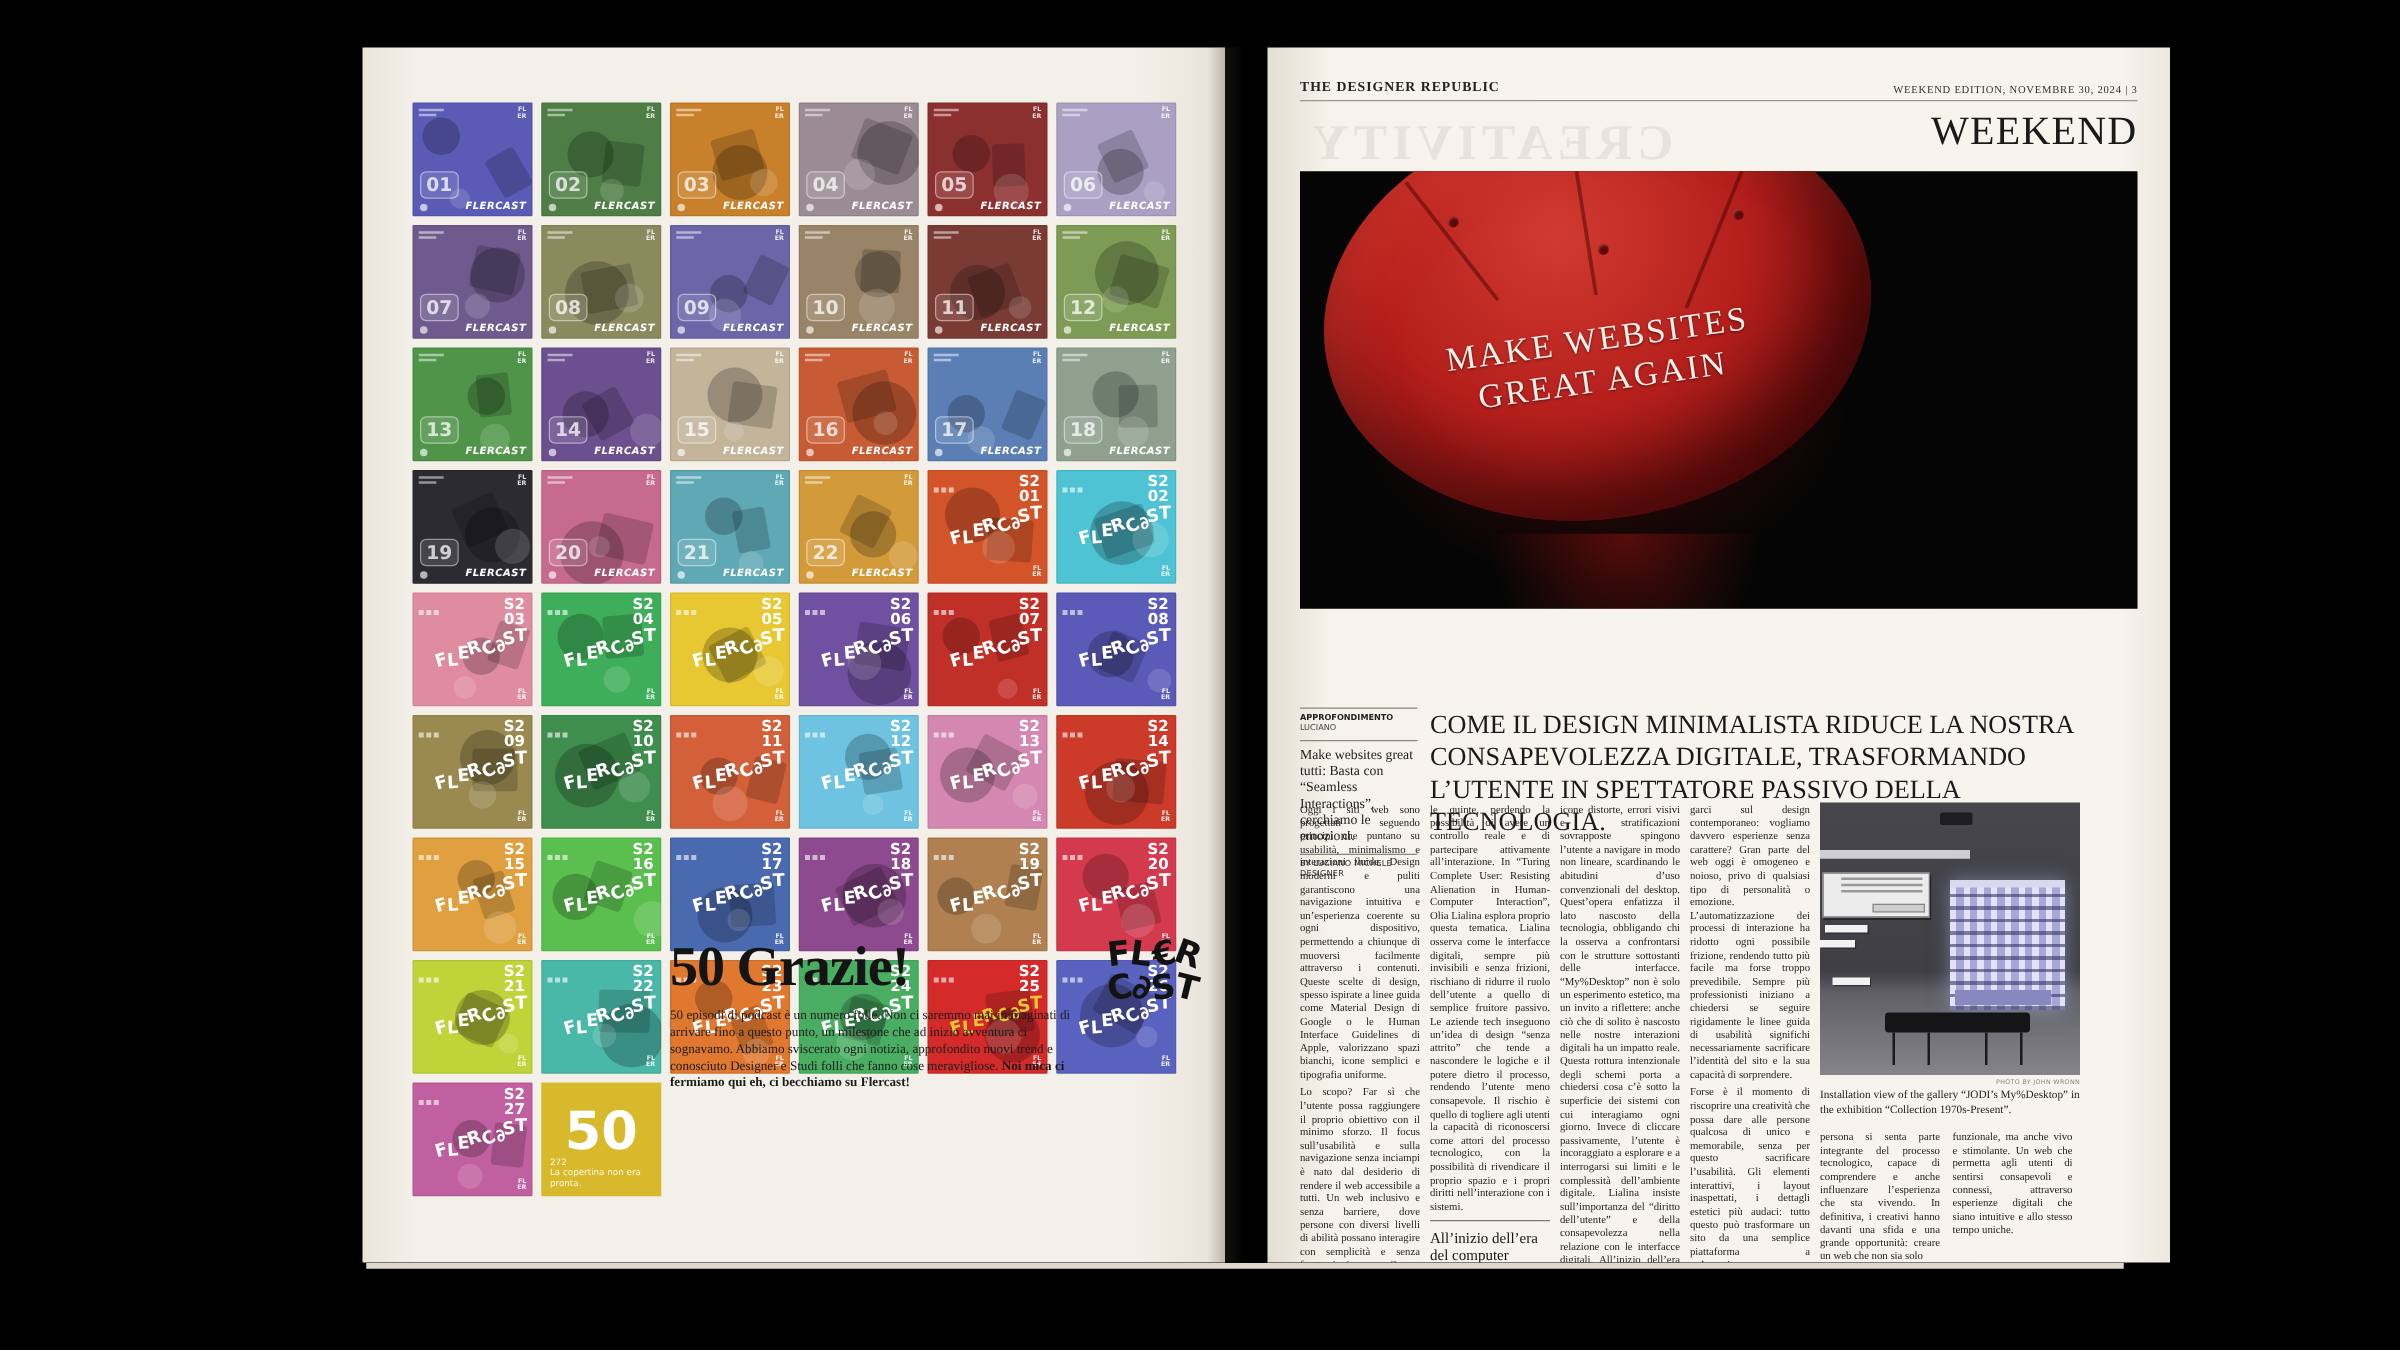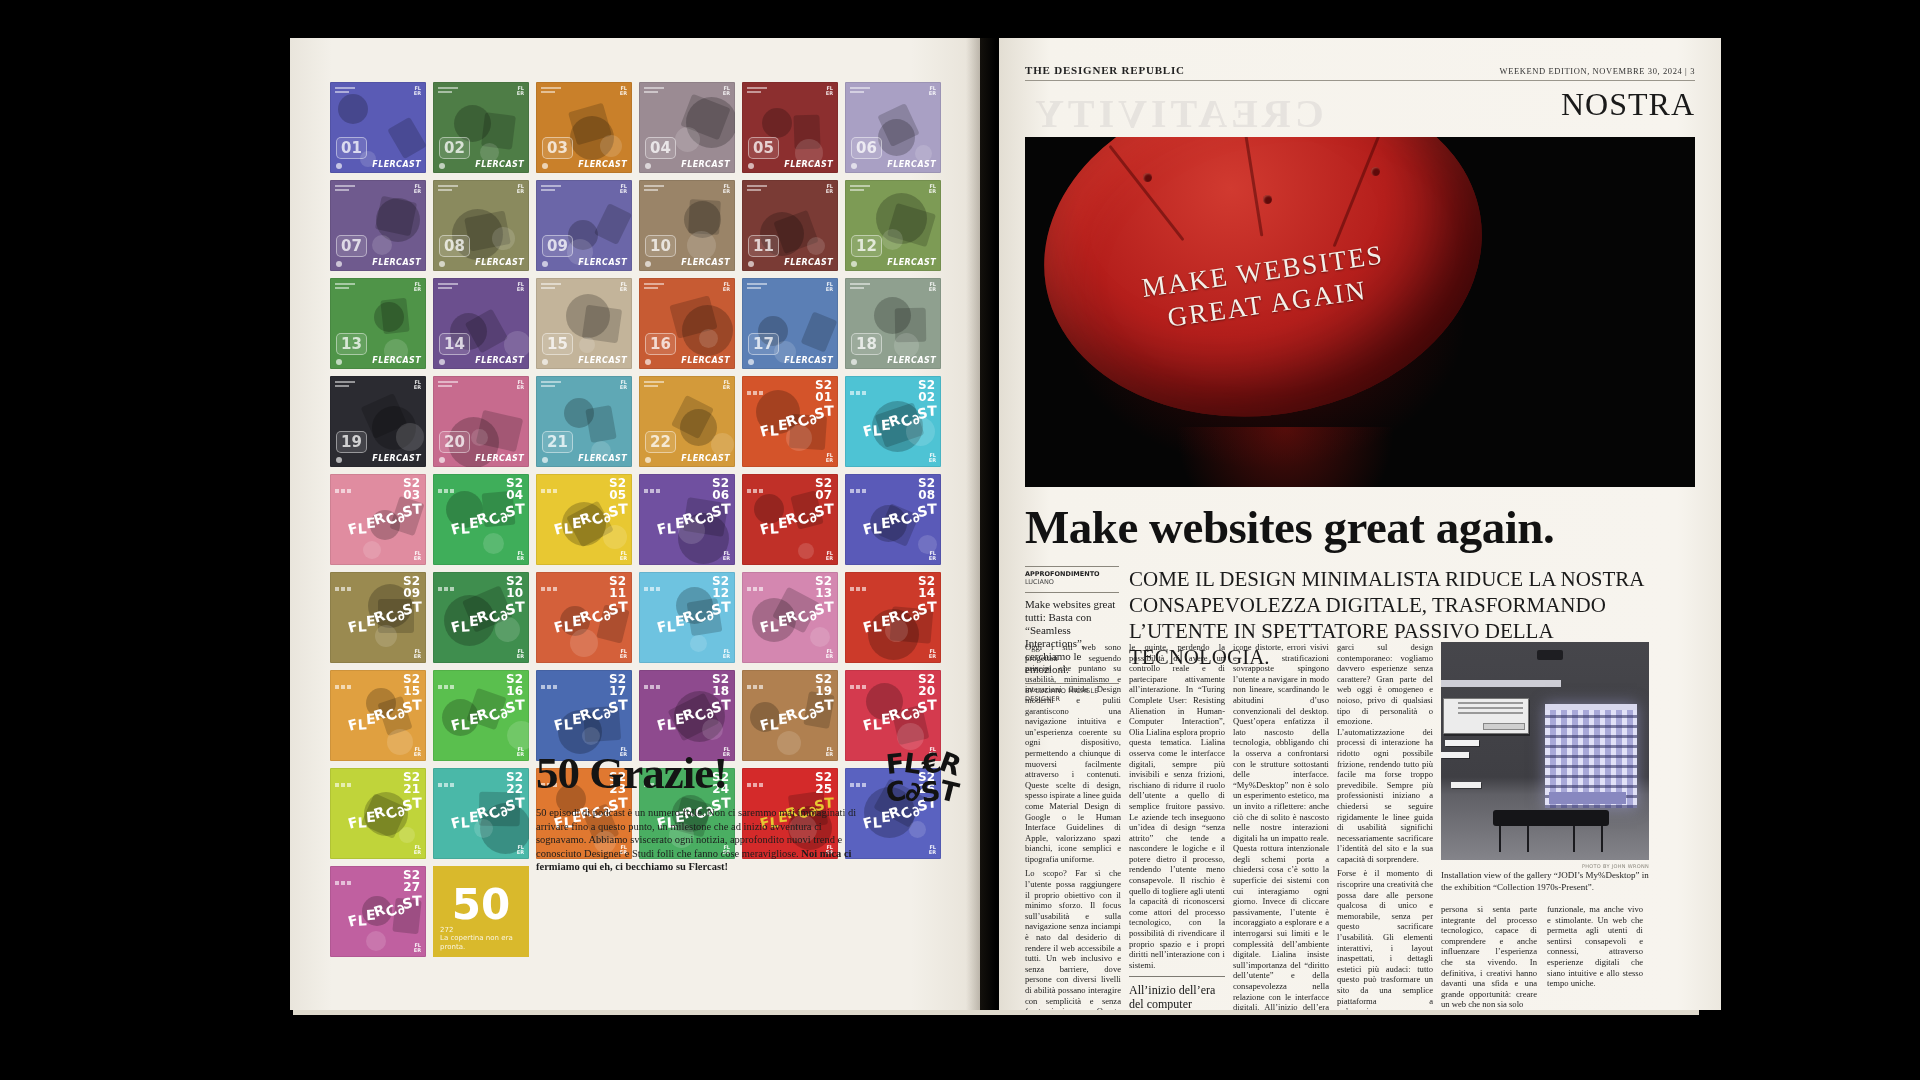--- a/index.html
+++ b/index.html
@@ -2,21 +2,21 @@
 <html><head>
 <meta charset="utf-8">
 <style>
   html,body{margin:0;padding:0;background:#000;}
   body{width:1920px;height:1080px;position:relative;overflow:hidden;
        font-family:"Liberation Serif", serif;-webkit-font-smoothing:antialiased;}
   .spread{position:absolute;left:290px;top:38px;width:1412px;height:972px;
           box-shadow:0 8px 0 -3px #ded9cc, 0 14px 26px rgba(0,0,0,.75);}
   .page{position:absolute;top:0;height:972px;}
   .page-left{left:0;width:690px;background:linear-gradient(90deg,#e9e5dc 0%,#f3f0e9 6%,#f3f0e9 90%,#e7e2d8 100%);}
-  .page-right{left:709px;width:722px;background:linear-gradient(90deg,#e3ded3 0%,#f6f3ec 7%,#f7f4ee 94%,#ece8df 100%);}
+  .page-right{left:724px;width:722px;background:linear-gradient(90deg,#e3ded3 0%,#f6f3ec 7%,#f7f4ee 94%,#ece8df 100%);}
   .fold{position:absolute;left:676px;top:0;width:30px;height:972px;
         background:linear-gradient(90deg,rgba(0,0,0,0) 0%,rgba(70,60,45,.28) 48%,rgba(0,0,0,0) 100%);z-index:5;}
 
   
   .grid{position:absolute;left:40px;top:44px;width:613px;height:880px;}
   .cover{position:absolute;width:96px;height:91px;overflow:hidden;border-radius:1px;
          box-shadow:inset 0 0 0 1px rgba(0,0,0,.08);}
   .blob{position:absolute;border-radius:50%;}
   .blob.sq{border-radius:3px;}
   .cv-num1{position:absolute;left:6px;bottom:14px;font-family:"DejaVu Sans",sans-serif;
@@ -758,39 +758,38 @@
 
     <div class="big-logo" id="big-logo" style="left:596px;top:714px;width:80px;"><span style="transform: rotate(-6deg);">F</span><span style="transform: rotate(8deg);">L</span><span style="transform: rotate(-14deg);">€</span><span style="transform: rotate(20deg);">R</span><br><span style="transform: rotate(-10deg);">C</span><span style="transform: rotate(12deg);">∂</span><span style="transform: rotate(-8deg);">S</span><span style="transform: rotate(14deg);">T</span></div>
   </div>
 
   <div class="page page-right">
     <div class="rp-inner">
       <div class="masthead">THE DESIGNER REPUBLIC</div>
       <div class="edition">WEEKEND EDITION, NOVEMBRE 30, 2024 | 3</div>
       <div class="head-rule"></div>
       <div class="ghost">CREATIVITY</div>
-      <div class="section">NOSTRA</div>
+      <div class="section">WEEKEND</div>
 
       <div class="hero">
         <div class="cap-glow"></div>
         <div class="cap-body"></div>
         <div class="cap-seam" style="left:226px;top:-20px;transform:rotate(-9deg);"></div>
         <div class="cap-seam" style="left:120px;top:-4px;transform:rotate(-38deg);"></div>
         <div class="cap-seam" style="left:330px;top:-6px;transform:rotate(22deg);"></div>
         <div class="cap-btn" style="left:118px;top:36px;"></div>
         <div class="cap-btn" style="left:238px;top:58px;"></div>
         <div class="cap-btn" style="left:346px;top:30px;"></div>
         <div class="cap-text">
           <div>MAKE WEBSITES</div>
           <div>GREAT AGAIN</div>
         </div>
         <div class="cap-reflect"></div>
       </div>
 
-      <div class="headline">Make websites great again.</div>
 
       <div class="kicker">
         <div class="rule"></div>
         <div class="kick-label">APPROFONDIMENTO</div>
         <div class="kick-loc">LUCIANO</div>
         <div class="standfirst">Make websites great tutti: Basta con “Seamless Interactions”, cerchiamo le emozioni.</div>
         <div class="byline">BY LUCIANO MICHELE DESIGNER</div>
       </div>
 
       <div class="dek">COME IL DESIGN MINIMALISTA RIDUCE LA NOSTRA CONSAPEVOLEZZA DIGITALE, TRASFORMANDO L’UTENTE IN SPETTATORE PASSIVO DELLA TECNOLOGIA.</div>

